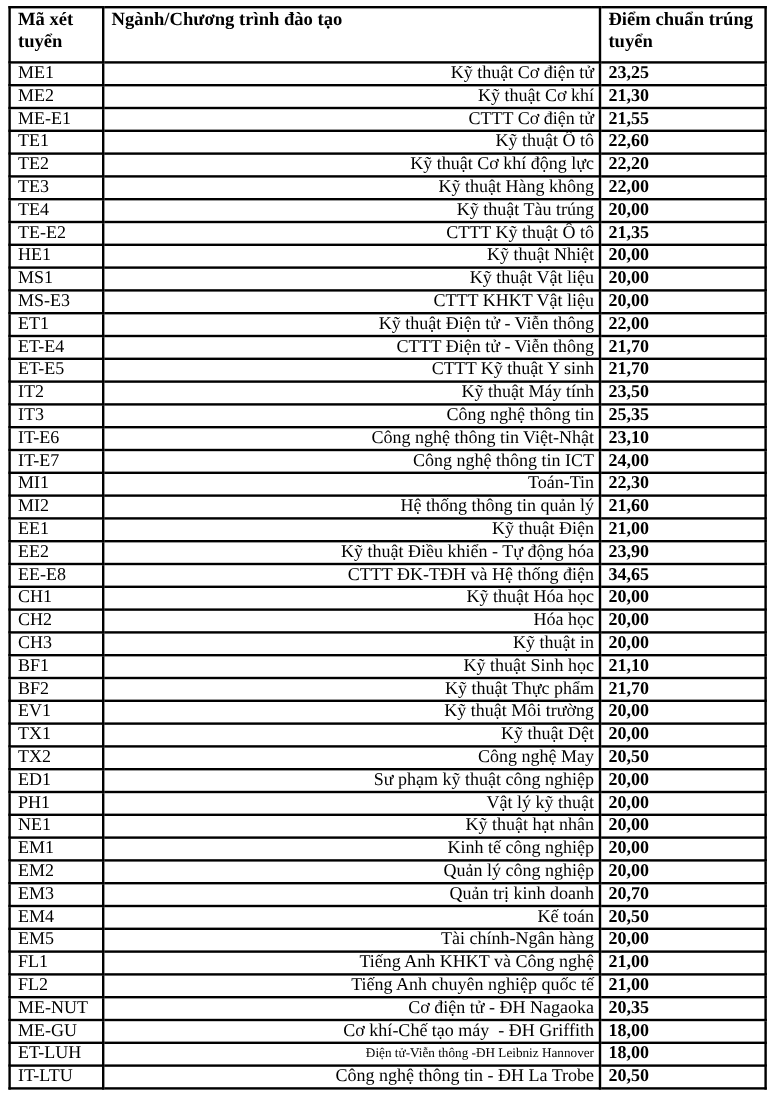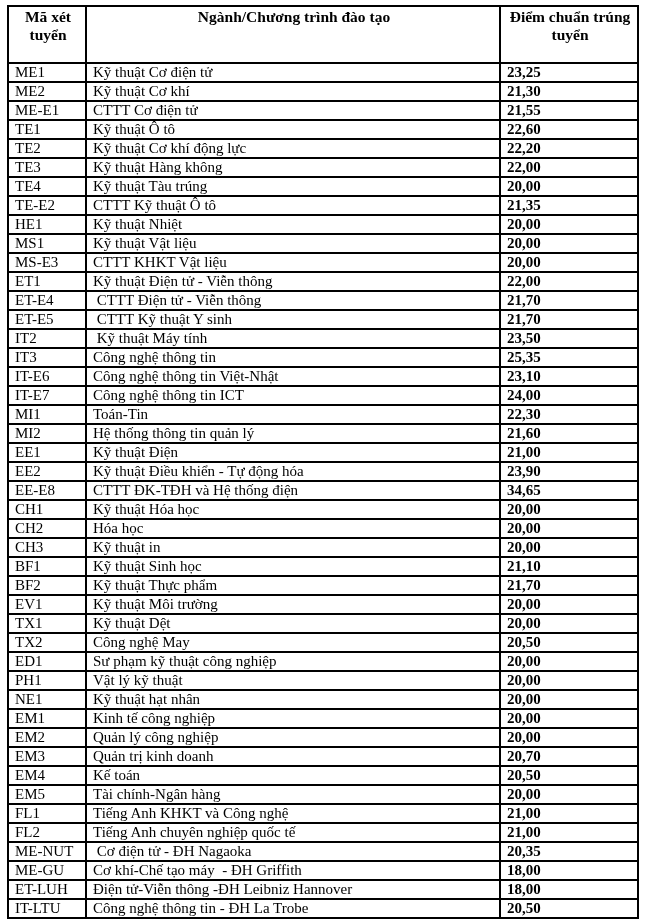--- a/index.html
+++ b/index.html
@@ -22,48 +22,49 @@
     width: 630px;
   }
   .score-table th,
   .score-table td {
     border: 2px solid #000;
     overflow: hidden;
     box-sizing: border-box;
   }
   .score-table th {
     font-weight: bold;
-    text-align: center;
+    text-align: left;
     vertical-align: top;
     font-size: 15.5px;
     line-height: 18px;
-    padding: 1px 4px 18px 6px;
+    padding: 1px 4px 7px 6px;
     height: 36px;
   }
   .score-table tbody tr {
     height: 17px;
   }
   .score-table tbody td {
     font-size: 15px;
     line-height: 17px;
     padding: 0 4px 0 6px;
     white-space: pre;
     vertical-align: middle;
   }
   td.cell-code {
     font-weight: normal;
   }
   td.cell-program {
     padding-left: 8px;
+    text-align: right;
   }
   td.cell-score {
     font-weight: bold;
   }
   td.cell-program.small-text {
-    font-size: 15px;
+    font-size: 11px;
   }
 </style>
 </head>
 <body>
 
 <div class="page">
   <table class="score-table">
     <colgroup>
       <col style="width:78px">
       <col style="width:414px">

